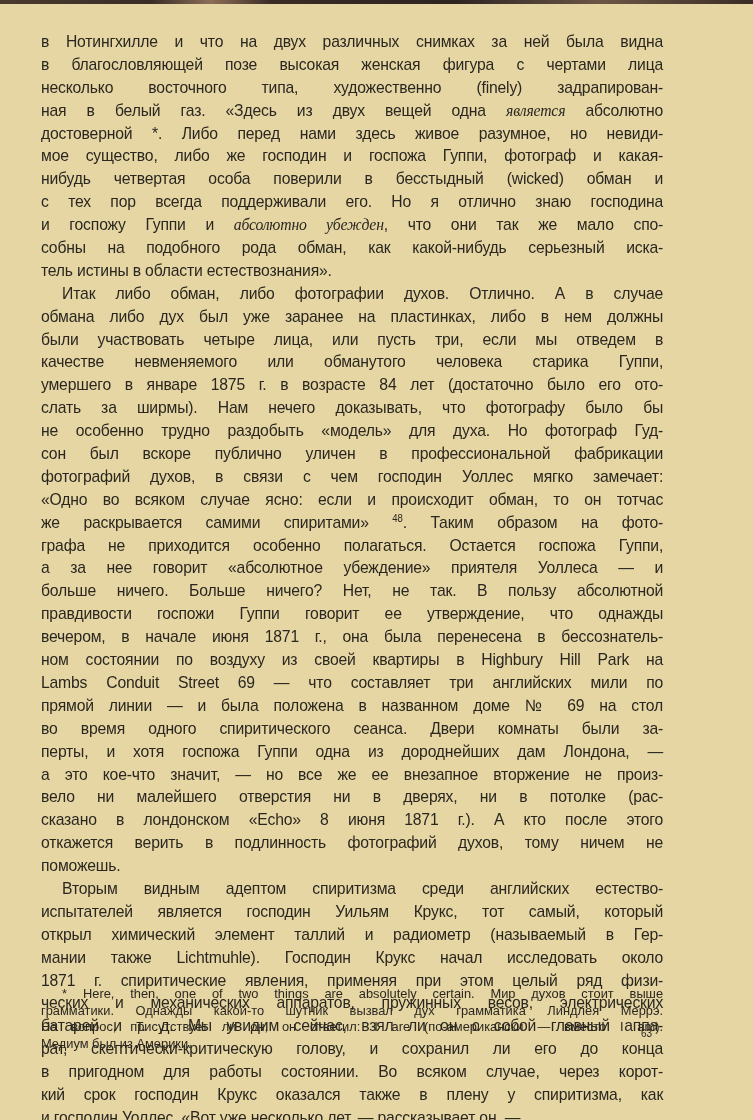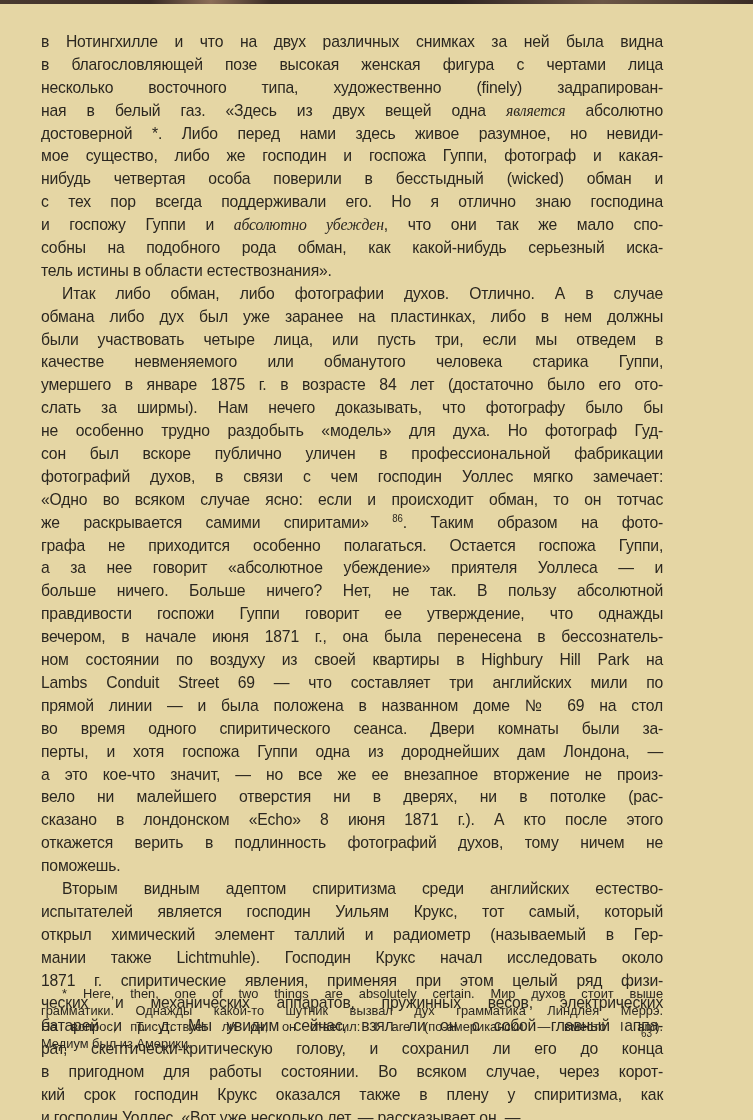--- a/index.html
+++ b/index.html
@@ -77,21 +77,21 @@
       <span class="line indent">Итак либо обман, либо фотографии духов. Отлично. А в случае</span>
       <span class="line">обмана либо дух был уже заранее на пластинках, либо в нем должны</span>
       <span class="line">были участвовать четыре лица, или пусть три, если мы отведем в</span>
       <span class="line">качестве невменяемого или обманутого человека старика Гуппи,</span>
       <span class="line">умершего в январе 1875 г. в возрасте 84 лет (достаточно было его ото-</span>
       <span class="line">слать за ширмы). Нам нечего доказывать, что фотографу было бы</span>
       <span class="line">не особенно трудно раздобыть «модель» для духа. Но фотограф Гуд-</span>
       <span class="line">сон был вскоре публично уличен в профессиональной фабрикации</span>
       <span class="line">фотографий духов, в связи с чем господин Уоллес мягко замечает:</span>
       <span class="line">«Одно во всяком случае ясно: если и происходит обман, то он тотчас</span>
-      <span class="line">же раскрывается самими спиритами» <sup>86</sup>. Таким образом на фото-</span>
+      <span class="line">же раскрывается самими спиритами» <sup>48</sup>. Таким образом на фото-</span>
       <span class="line">графа не приходится особенно полагаться. Остается госпожа Гуппи,</span>
       <span class="line">а за нее говорит «абсолютное убеждение» приятеля Уоллеса — и</span>
       <span class="line">больше ничего. Больше ничего? Нет, не так. В пользу абсолютной</span>
       <span class="line">правдивости госпожи Гуппи говорит ее утверждение, что однажды</span>
       <span class="line">вечером, в начале июня 1871 г., она была перенесена в бессознатель-</span>
       <span class="line">ном состоянии по воздуху из своей квартиры в Highbury Hill Park на</span>
       <span class="line">Lambs Conduit Street 69 — что составляет три английских мили по</span>
       <span class="line">прямой линии — и была положена в названном доме № 69 на стол</span>
       <span class="line">во время одного спиритического сеанса. Двери комнаты были за-</span>
       <span class="line">перты, и хотя госпожа Гуппи одна из дороднейших дам Лондона, —</span>

